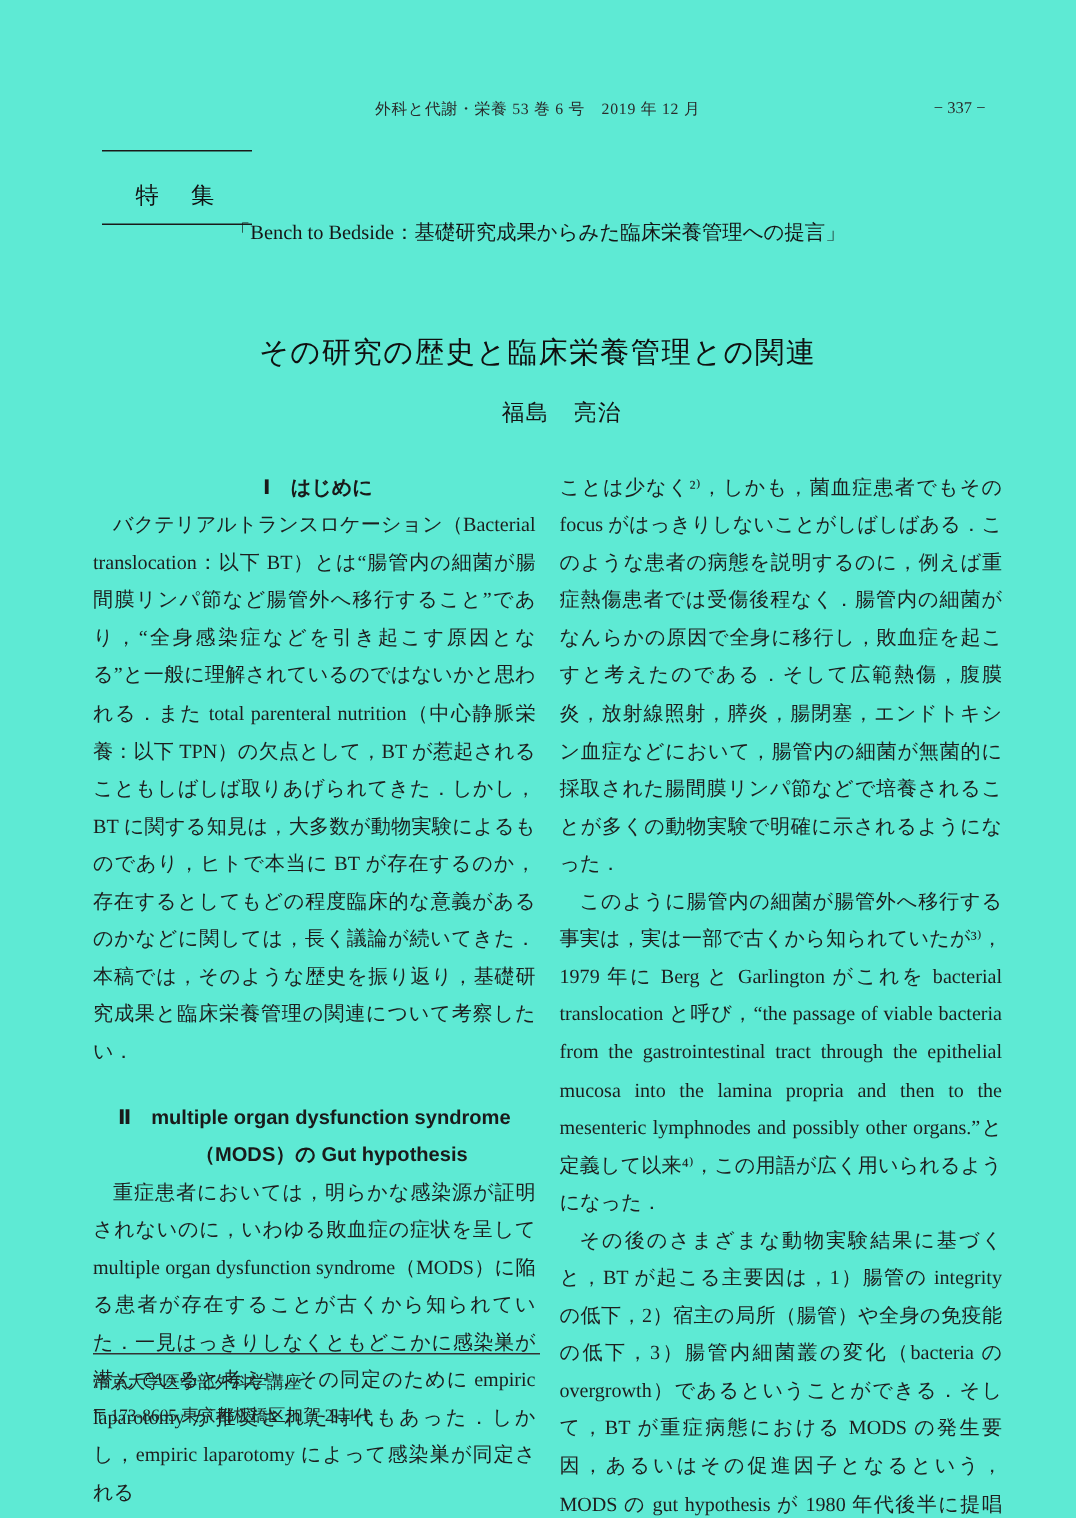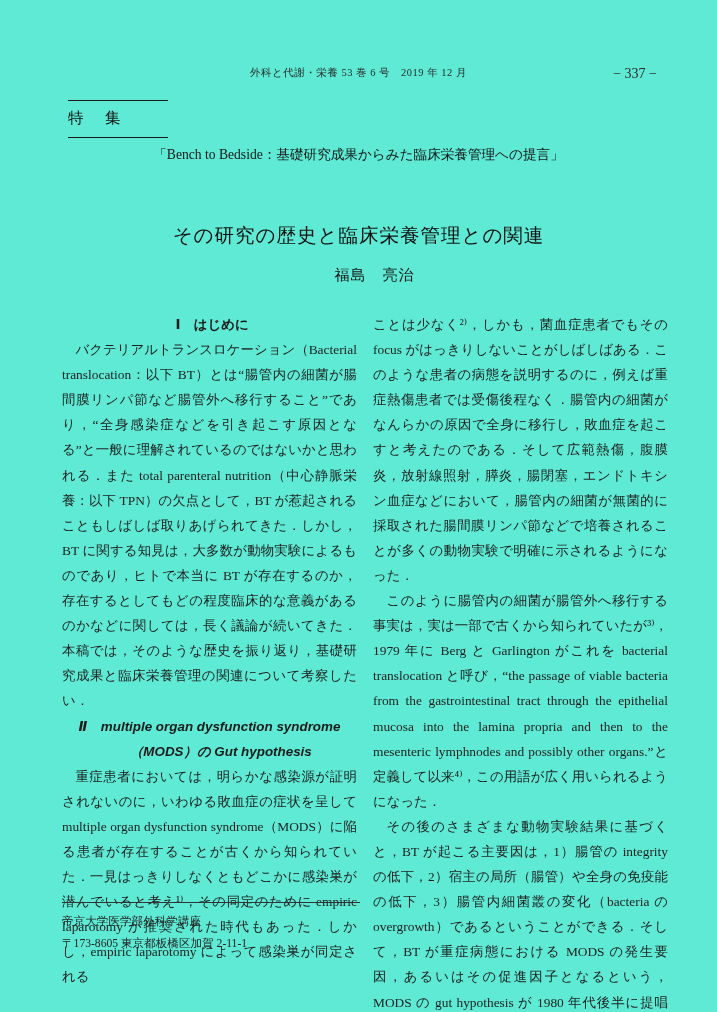--- a/index.html
+++ b/index.html
@@ -16,27 +16,28 @@
     background: #5eead4;
     overflow: hidden;
   }
   .header-journal {
     position: absolute; top: 66px; left: 0; right: 0;
     text-align: center;
     font-size: 10.5px; letter-spacing: 0.5px; color: #2a2a2a;
   }
   .header-pageno {
     position: absolute; top: 66px; right: 60px;
-    font-size: 14px; color: #2a2a2a;
+    font-size: 11px; color: #2a2a2a;
   }
   .feature-box {
     position: absolute; top: 100px; left: 68px; width: 100px;
     border-top: 1.5px solid #1a1a1a;
     border-bottom: 1.5px solid #1a1a1a;
-    padding: 7px 0 8px 0;
+    padding: 19px 0 8px 0;
+    text-align: center;
     font-size: 15.5px; letter-spacing: 3px; color: #111;
   }
   .series-title {
     position: absolute; top: 146px; left: 0; right: 0;
     text-align: center;
     font-size: 13.6px; color: #161616;
   }
   .article-title {
     position: absolute; top: 186px; left: 0; right: 0;
     margin: 0;
@@ -62,21 +63,22 @@
   .col p.indent { text-indent: 1em; }
   .sec-heading {
     margin: 0;
     font-family: "Liberation Sans", "DejaVu Sans", sans-serif;
     font-size: 13.4px; line-height: 25.1px;
     font-weight: 600; color: #1a1a1a;
     text-align: center;
   }
   .sec-heading.first { padding-left: 5px; }
   .sec-heading.hang {
-    padding-left: 1.7em; text-indent: -1.7em; font-style: italic;
+    margin-top: 18px;
+    padding-left: 1.7em; text-indent: -1.7em;
   }
   .footnote {
     position: absolute; left: 62px; top: 902px; width: 298px;
     border-top: 1.2px solid #333;
     padding-top: 8px;
     font-size: 11.6px; line-height: 21.5px; color: #242424;
   }
 </style>
 </head>
 <body>

